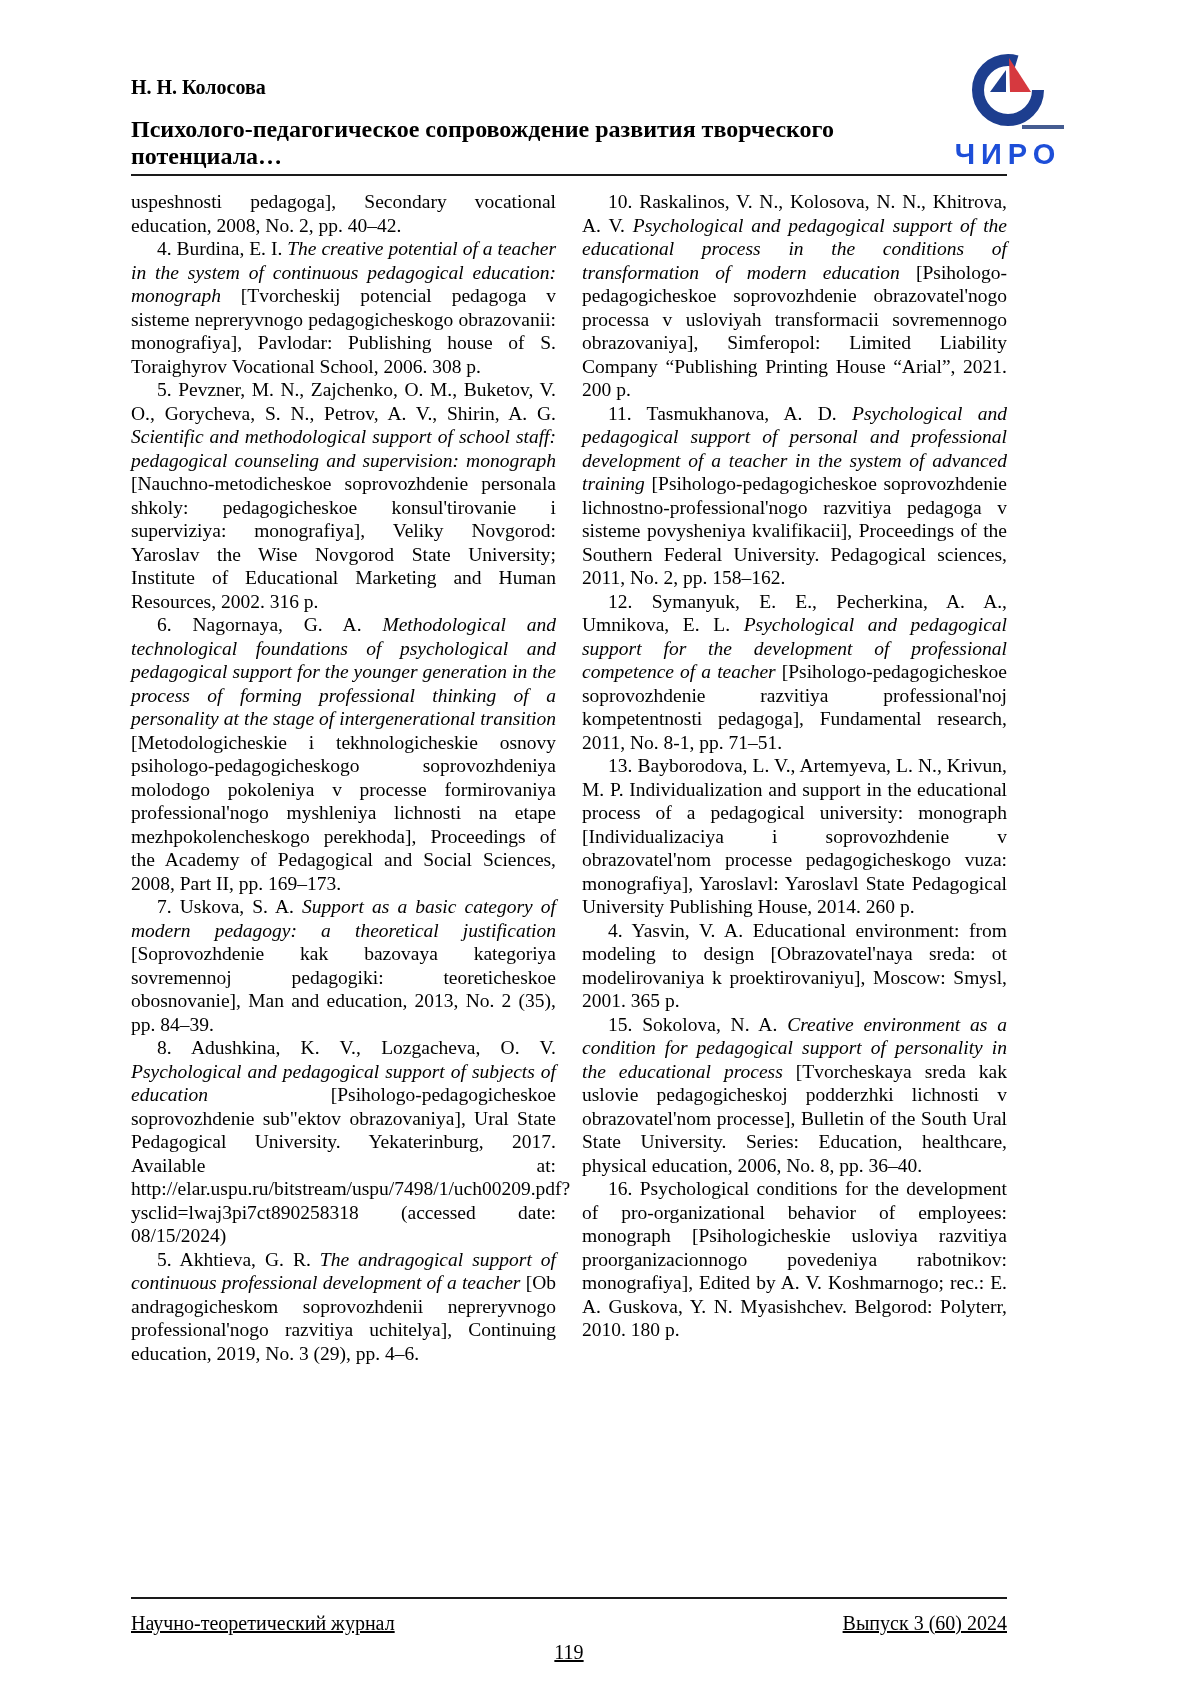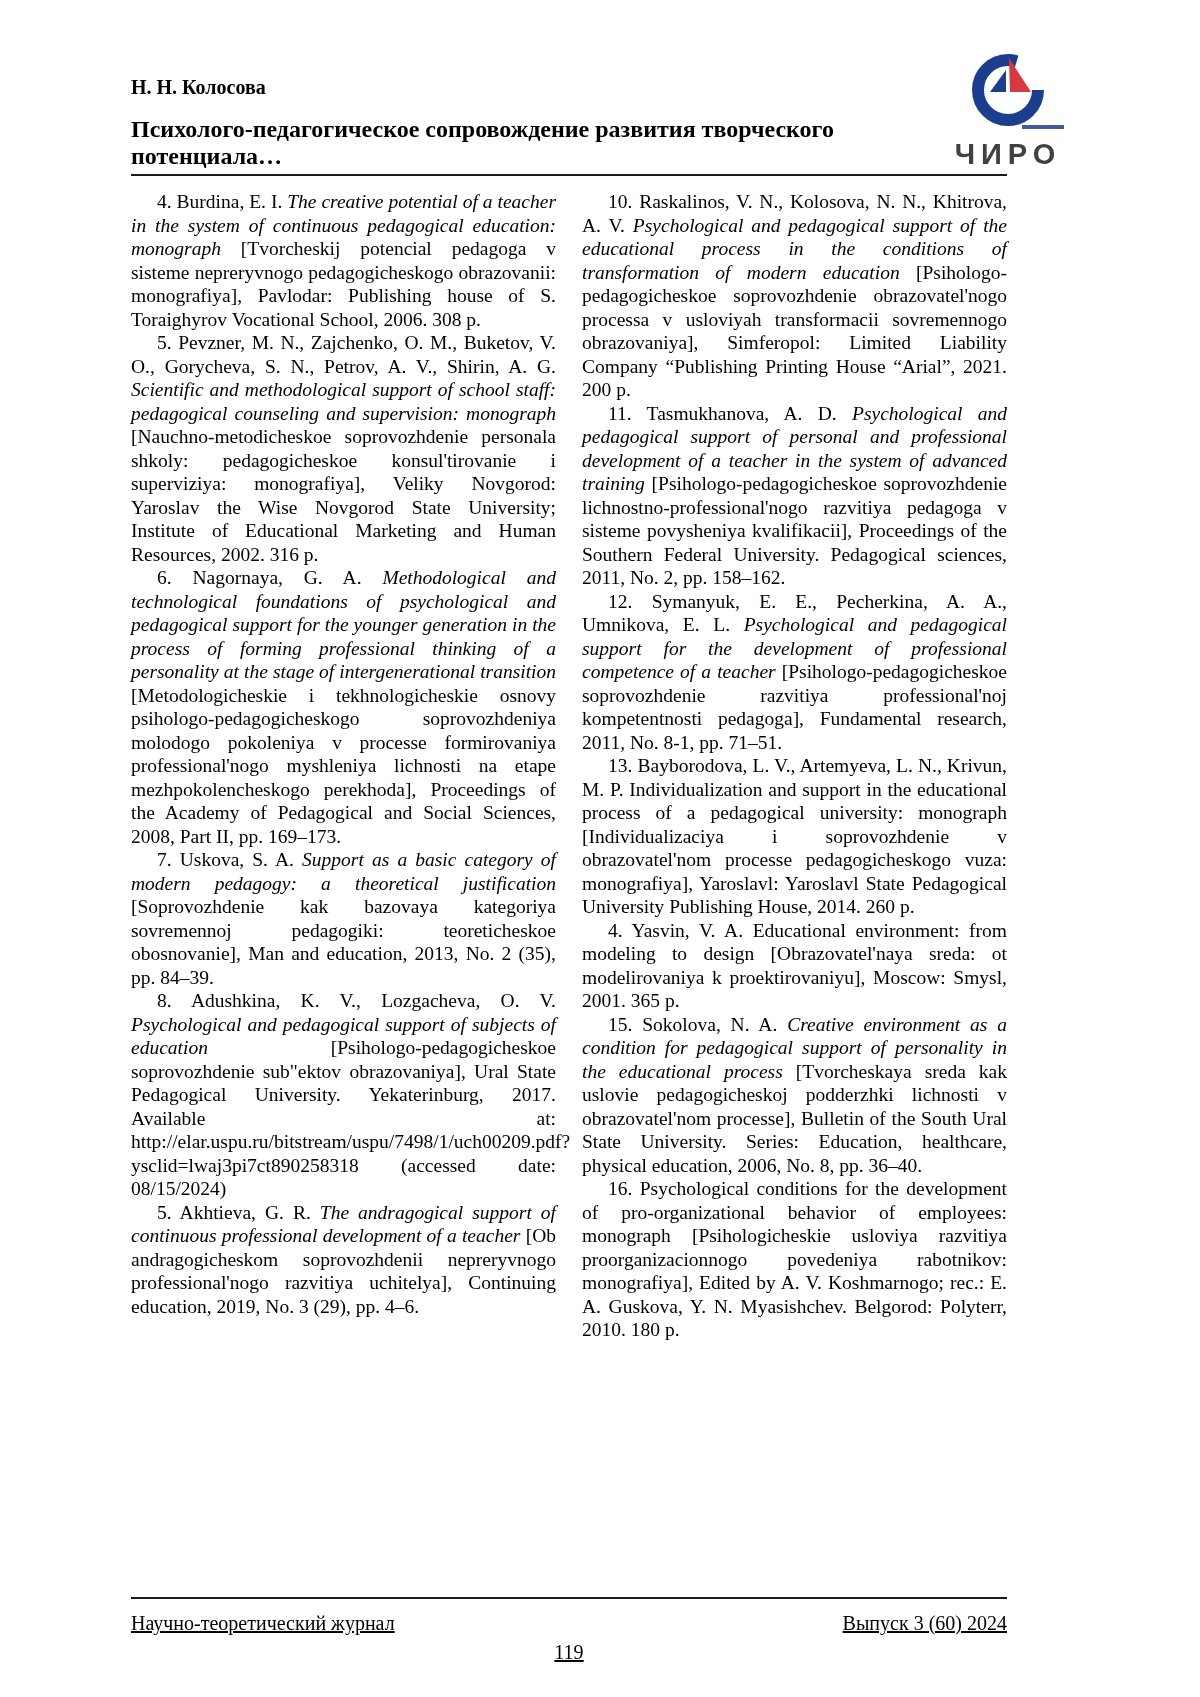--- a/index.html
+++ b/index.html
@@ -43,21 +43,21 @@
     top: 52px;
     width: 156px;
     text-align: center;
   }
   .logo-text {
     margin-top: 2px;
     font-family: "Liberation Sans", sans-serif;
     font-size: 29px;
     font-weight: 700;
     letter-spacing: 6px;
-    color: #404040;
+    color: #1d4ed8;
   }
   .rule {
     position: absolute;
     left: 131px;
     width: 876px;
     height: 2px;
     background: #1a1a1a;
   }
   .rule-top  { top: 174px; }
   .rule-bottom { top: 1597px; }
@@ -119,20 +119,21 @@
 
       <rect x="92" y="73" width="42" height="4" fill="#24407e" opacity="0.85"></rect>
     </svg>
     <div class="logo-text">ЧИРО</div>
   </div>
 
   <div class="rule rule-top"></div>
 
   <main class="columns">
     <div class="col">
+        <p class="ref noindent"><span>uspeshnosti pedagoga], Secondary vocational education, 2008, No. 2, pp. 40–42.</span></p>
         <p class="ref"><span>4. Burdina, E. I. </span><span class="it">The creative potential of a teacher in the system of continuous pedagogical education: monograph</span><span> [Tvorcheskij potencial pedagoga v sisteme nepreryvnogo pedagogicheskogo obrazovanii: monografiya], Pavlodar: Publishing house of S. Toraighyrov Vocational School, 2006. 308 p.</span></p>
         <p class="ref"><span>5. Pevzner, M. N., Zajchenko, O. M., Buketov, V. O., Gorycheva, S. N., Petrov, A. V., Shirin, A. G. </span><span class="it">Scientific and methodological support of school staff: pedagogical counseling and supervision: monograph</span><span> [Nauchno-metodicheskoe soprovozhdenie personala shkoly: pedagogicheskoe konsul'tirovanie i superviziya: monografiya], Veliky Novgorod: Yaroslav the Wise Novgorod State University; Institute of Educational Marketing and Human Resources, 2002. 316 p.</span></p>
         <p class="ref"><span>6. Nagornaya, G. A. </span><span class="it">Methodological and technological foundations of psychological and pedagogical support for the younger generation in the process of forming professional thinking of a personality at the stage of intergenerational transition</span><span> [Metodologicheskie i tekhnologicheskie osnovy psihologo-pedagogicheskogo soprovozhdeniya molodogo pokoleniya v processe formirovaniya professional'nogo myshleniya lichnosti na etape mezhpokolencheskogo perekhoda], Proceedings of the Academy of Pedagogical and Social Sciences, 2008, Part II, pp. 169–173.</span></p>
         <p class="ref"><span>7. Uskova, S. A. </span><span class="it">Support as a basic category of modern pedagogy: a theoretical justification</span><span> [Soprovozhdenie kak bazovaya kategoriya sovremennoj pedagogiki: teoreticheskoe obosnovanie], Man and education, 2013, No. 2 (35), pp. 84–39.</span></p>
         <p class="ref"><span>8. Adushkina, K. V., Lozgacheva, O. V. </span><span class="it">Psychological and pedagogical support of subjects of education</span><span> [Psihologo-pedagogicheskoe soprovozhdenie sub"ektov obrazovaniya], Ural State Pedagogical University. Yekaterinburg, 2017. Available at: http://elar.uspu.ru/bitstream/uspu/7498/1/uch00209.pdf?ysclid=lwaj3pi7ct890258318 (accessed date: 08/15/2024)</span></p>
         <p class="ref"><span>5. Akhtieva, G. R. </span><span class="it">The andragogical support of continuous professional development of a teacher</span><span> [Ob andragogicheskom soprovozhdenii nepreryvnogo professional'nogo razvitiya uchitelya], Continuing education, 2019, No. 3 (29), pp. 4–6.</span></p>
       </div>
     <div class="col">
         <p class="ref"><span>10. Raskalinos, V. N., Kolosova, N. N., Khitrova, A. V. </span><span class="it">Psychological and pedagogical support of the educational process in the conditions of transformation of modern education</span><span> [Psihologo-pedagogicheskoe soprovozhdenie obrazovatel'nogo processa v usloviyah transformacii sovremennogo obrazovaniya], Simferopol: Limited Liability Company “Publishing Printing House “Arial”, 2021. 200 p.</span></p>
         <p class="ref"><span>11. Tasmukhanova, A. D. </span><span class="it">Psychological and pedagogical support of personal and professional development of a teacher in the system of advanced training</span><span> [Psihologo-pedagogicheskoe soprovozhdenie lichnostno-professional'nogo razvitiya pedagoga v sisteme povysheniya kvalifikacii], Proceedings of the Southern Federal University. Pedagogical sciences, 2011, No. 2, pp. 158–162.</span></p>

